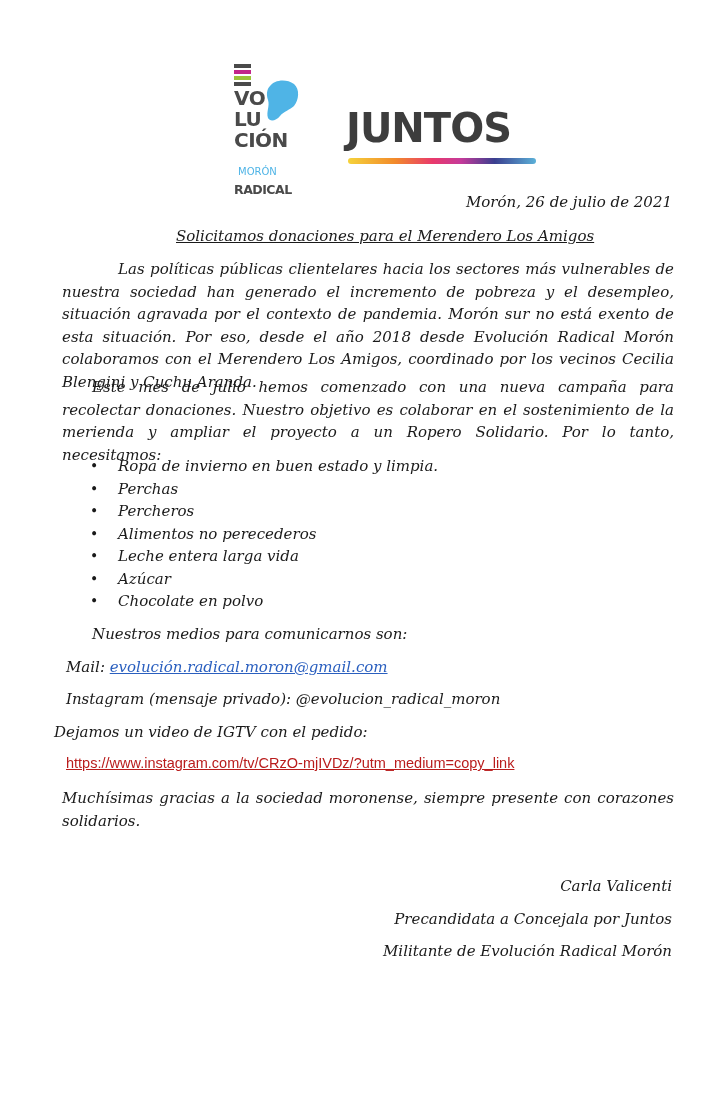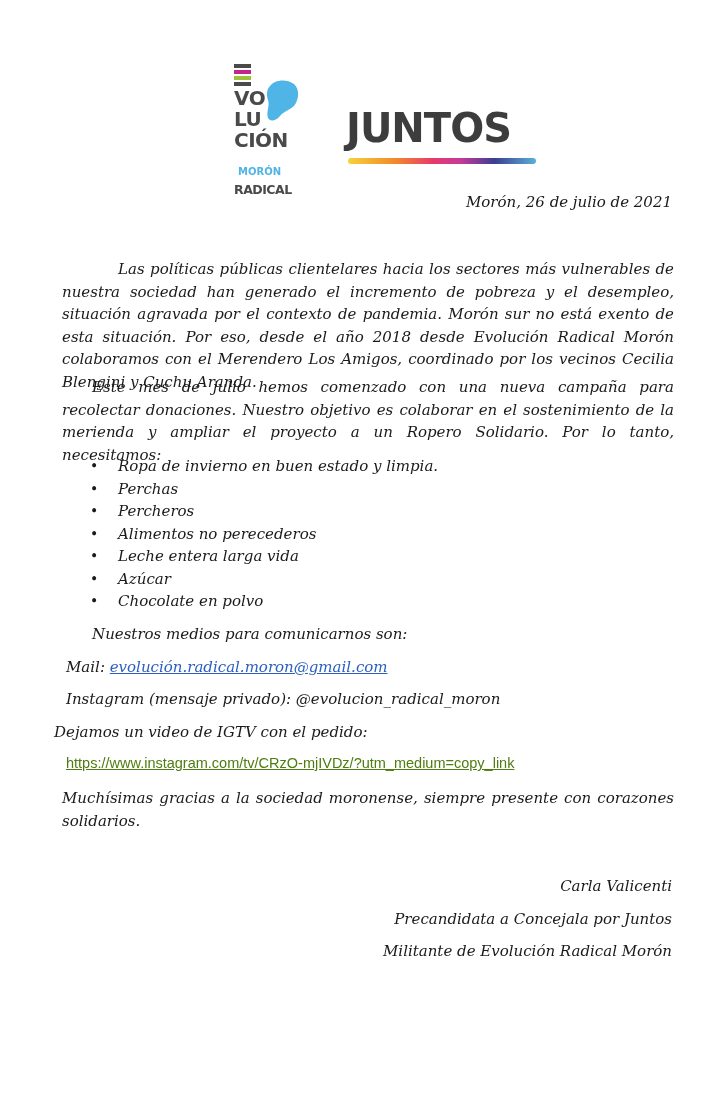--- a/index.html
+++ b/index.html
@@ -16,21 +16,21 @@
     .evo-e .b3 { background: #9bc33a; width: 17px; }
     .evo-e .b4 { background: #4a4a4a; width: 17px; }
     .evo-blob { position: absolute; left: 36px; top: 14px; width: 36px; height: 46px; }
     .evo-word { position: absolute; left: 6px; font-family: "DejaVu Sans", sans-serif;
       font-weight: bold; color: #4a4a4a; letter-spacing: -0.5px; line-height: 1; }
     .evo-vo { top: 24px; font-size: 20px; }
     .evo-lu { top: 45px; font-size: 20px; }
     .evo-cion { top: 66px; font-size: 20px; }
     .evo-radical { top: 88px; font-size: 12.5px; margin-top: 32px; }
     .evo-moron { position: absolute; left: 10px; top: 102px; font-family: "DejaVu Sans", sans-serif;
-      font-size: 10px; color: #4fb4e6; font-weight: bold; }
+      font-size: 10px; color: #4fb4e6; font-weight: normal; }
 
     .logo-juntos { position: absolute; left: 346px; top: 108px; width: 192px; height: 58px; }
     .juntos-word { position: absolute; left: 0; top: 0; font-family: "DejaVu Sans", sans-serif;
       font-weight: bold; font-size: 40px; color: #3d3d3d; letter-spacing: -1px; line-height: 1; }
     .juntos-bar { position: absolute; left: 2px; top: 50px; width: 188px; height: 6px; border-radius: 3px;
       background: linear-gradient(90deg, #f5d23a 0%, #f28a2b 25%, #e9396b 45%, #c53a9a 60%, #3a3f8f 78%, #5bb0d8 100%); }
 
     
     .t { position: absolute; font-style: italic; font-size: 15px; line-height: 22.5px; }
     .date { right: 48px; top: 191px; text-align: center; }
@@ -40,21 +40,21 @@
     .p2 { top: 376px; text-indent: 30px; }
     .list { position: absolute; left: 90px; top: 455px; margin: 0; padding: 0; list-style: none; }
     .list li { font-style: italic; font-size: 15px; line-height: 22.5px; position: relative; padding-left: 28px; }
     .list li::before { content: "•"; position: absolute; left: 0; top: 0; font-style: normal; font-size: 14px; }
     .medios { left: 92px; top: 623px; }
     .mail { left: 66px; top: 656px; }
     .link { color: #2a5fbf; text-decoration: underline; }
     .insta { left: 66px; top: 688px; }
     .igtv { left: 54px; top: 721px; }
     .url { position: absolute; left: 66px; top: 755px; font-family: "Liberation Sans", sans-serif;
-      font-size: 14.5px; color: #4d7c0f; text-decoration: underline; }
+      font-size: 14.5px; color: #b91c1c; text-decoration: underline; }
     .thanks { top: 787px; }
     .sig { right: 48px; text-align: center; }
     .s1 { top: 875px; }
     .s2 { top: 908px; }
     .s3 { top: 940px; }
   </style>
 </head>
 <body>
 
 <div class="page">
@@ -75,20 +75,21 @@
     <div class="evo-word evo-radical">RADICAL</div>
     <div class="evo-moron">MORÓN</div>
   </div>
 
   <div class="logo-juntos">
     <div class="juntos-word">JUNTOS</div>
     <div class="juntos-bar"></div>
   </div>
 
   <div class="t date">Morón, 26 de julio de 2021</div>
+  <div class="t title">Solicitamos donaciones para el Merendero Los Amigos</div>
 
   <div class="t para p1">Las políticas públicas clientelares hacia los sectores más vulnerables de nuestra sociedad han generado el incremento de pobreza y el desempleo, situación agravada por el contexto de pandemia. Morón sur no está exento de esta situación. Por eso, desde el año 2018 desde Evolución Radical Morón colaboramos con el Merendero Los Amigos, coordinado por los vecinos Cecilia Blengini y Cuchu Aranda.</div>
   <div class="t para p2">Este mes de julio hemos comenzado con una nueva campaña para recolectar donaciones. Nuestro objetivo es colaborar en el sostenimiento de la merienda y ampliar el proyecto a un Ropero Solidario. Por lo tanto, necesitamos:</div>
 
   <ul class="list">
     <li>Ropa de invierno en buen estado y limpia.</li>
     <li>Perchas</li>
     <li>Percheros</li>
     <li>Alimentos no perecederos</li>
     <li>Leche entera larga vida</li>

